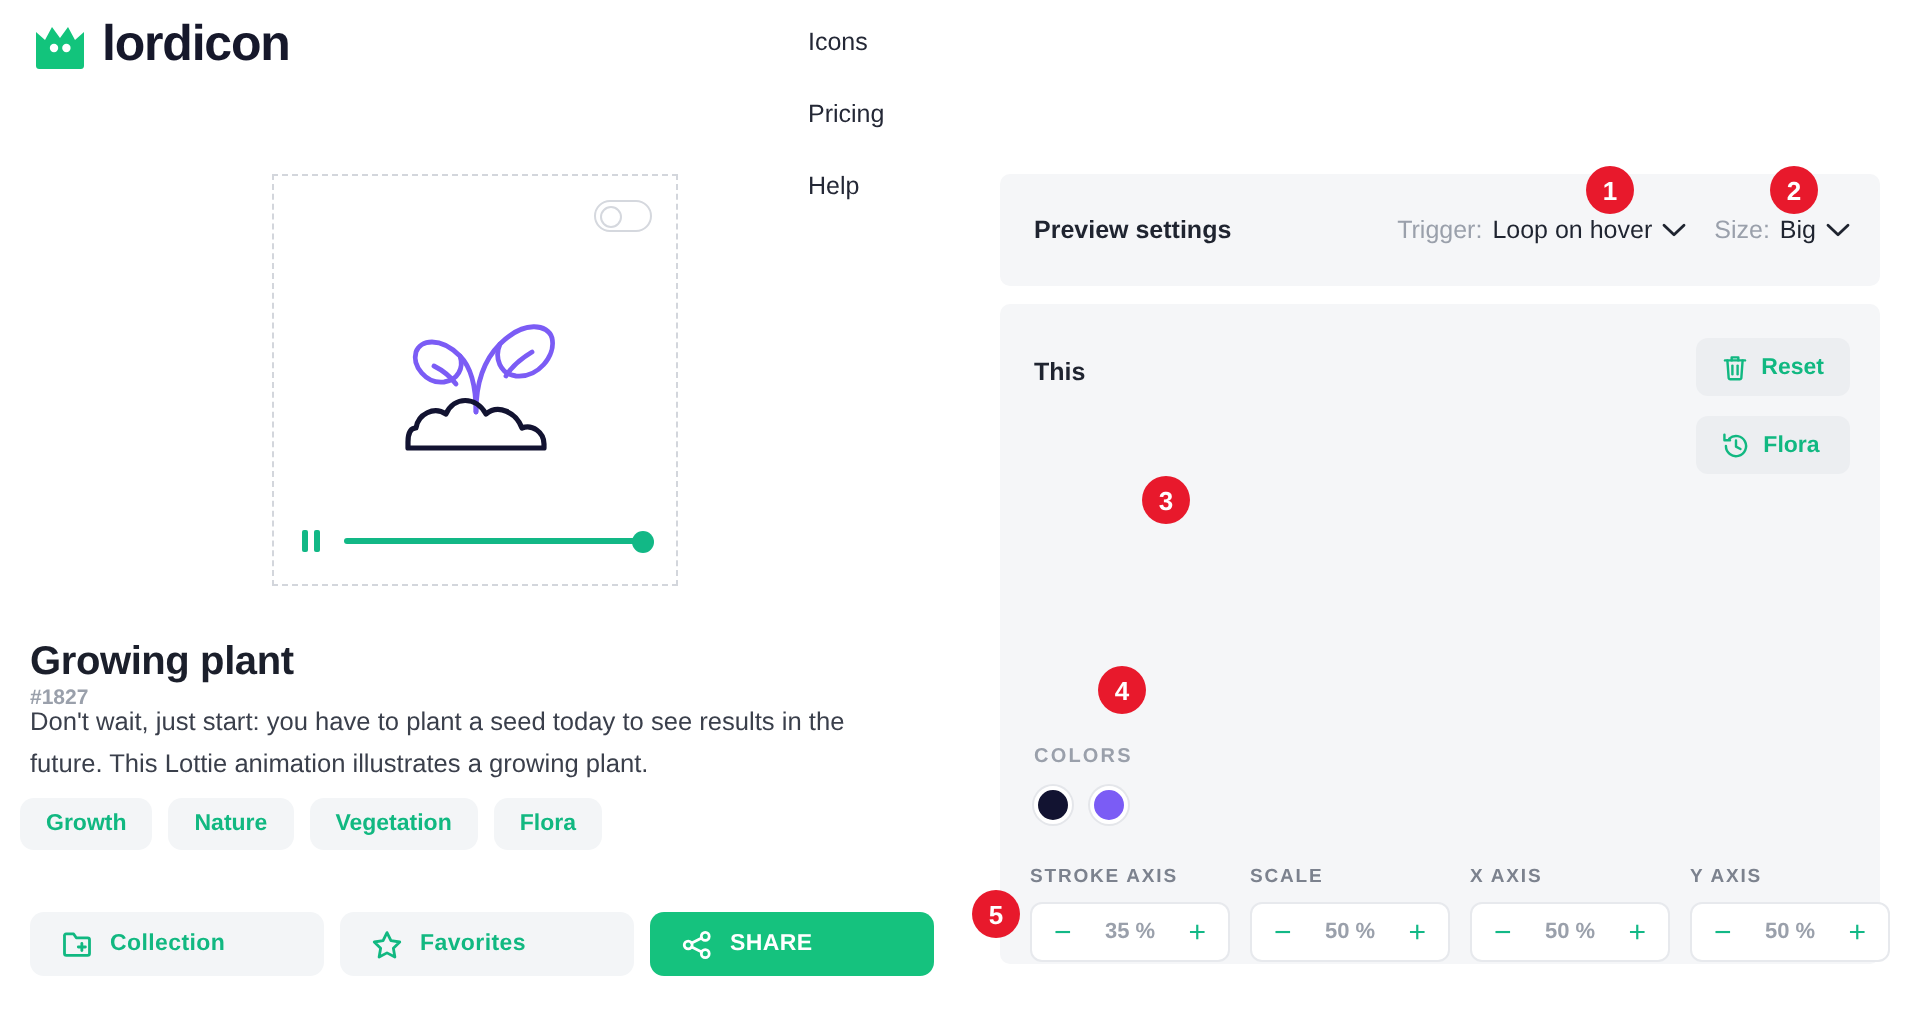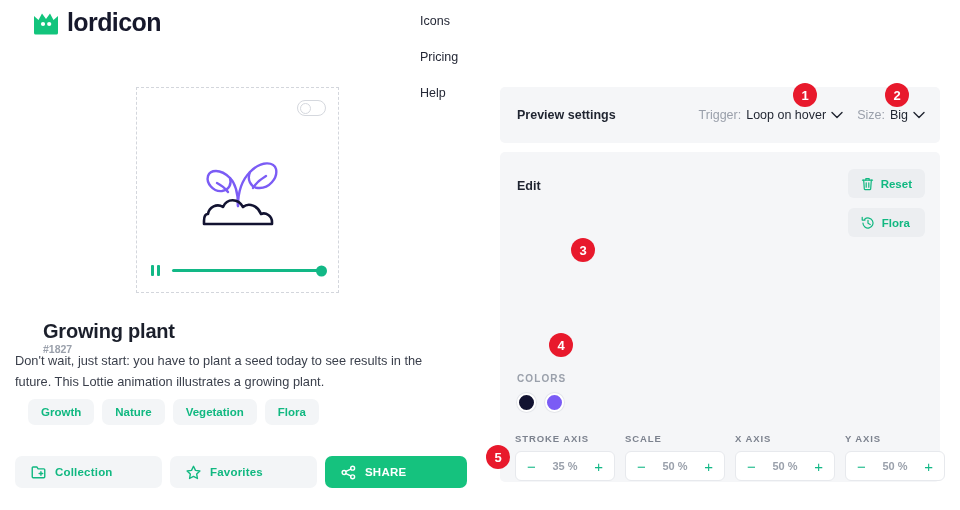--- a/index.html
+++ b/index.html
@@ -7,21 +7,21 @@
     width: 960px; height: 510px;
     background: #ffffff;
     font-family: "Liberation Sans", sans-serif;
     color: #1f2430;
     overflow: hidden;
   }
   .page { position: relative; width: 960px; height: 510px; }
 
   
   .header {
-    position: absolute; left: 16px; top: 0; width: 852px; height: 46px;
+    position: absolute; left: 0; top: 0; width: 852px; height: 46px;
     display: flex; align-items: center; text-decoration: underline;
   }
   .logo-wrap { position: absolute; left: 17px; top: 8px; display: flex; align-items: center; gap: 8px; }
   .crown { width: 26px; height: 25px; display: block; }
   .logo-text { font-size: 25px; font-weight: 700; letter-spacing: -0.6px; color: #16182b; }
 
   .nav { position: absolute; left: 404px; top: 14px; display: flex; gap: 22px; flex-direction: column; }
   .nav a { font-size: 12.5px; color: #242836; text-decoration: none; font-weight: 500; }
 
   .account { position: absolute; right: 18px; top: 10px; display: flex; align-items: center; gap: 10px; }
@@ -44,25 +44,25 @@
   .plant { position: absolute; left: 50%; top: 96px; transform: translate(-50%,-50%); }
 
   .player { position: absolute; left: 14px; right: 12px; bottom: 16px; display: flex; align-items: center; gap: 12px; }
   .pause-btn { display: flex; gap: 3px; cursor: pointer; }
   .pause-btn i { display: block; width: 3px; height: 11px; background: #12b886; border-radius: 1px; }
   .track { position: relative; flex: 1; height: 3px; background: #12b886; border-radius: 2px; }
   .thumb { position: absolute; right: -1px; top: 50%; transform: translateY(-50%); width: 11px; height: 11px; border-radius: 50%; background: #12b886; }
 
   .title-row { position: absolute; left: 15px; top: 320px; width: 445px; display: flex; align-items: baseline; justify-content: space-between; flex-direction: column; }
   .icon-title { font-size: 20px; font-weight: 700; color: #1b1f2b; letter-spacing: -0.2px; }
-  .icon-id { font-size: 10.5px; color: #9aa0ab; font-weight: 600; margin-left: 28px; }
+  .icon-id { font-size: 10.5px; color: #9aa0ab; font-weight: 600; }
 
   .desc { position: absolute; left: 15px; top: 350px; width: 432px; font-size: 12.8px; line-height: 21px; color: #3a3f4b; }
 
-  .tags { position: absolute; left: 28px; top: 399px; display: flex; gap: 8px; }
+  .tags { position: absolute; left: 10px; top: 399px; display: flex; gap: 8px; }
   .tag { background: #f3f5f7; color: #11b881; font-size: 11.5px; font-weight: 700; padding: 7px 13px; border-radius: 7px; }
 
   .action-row { position: absolute; left: 15px; top: 456px; display: flex; gap: 8px; }
   .act-btn {
     height: 32px; min-width: 147px; background: #f3f5f7; border-radius: 7px;
     display: flex; align-items: center; gap: 9px; padding: 0 16px;
     font-size: 11.5px; font-weight: 700; color: #11b881; letter-spacing: .2px;
   }
   .act-btn.primary { background: #15c27e; color: #fff; min-width: 142px; justify-content: flex-start; }
 
@@ -231,21 +231,21 @@
         <span>
           <svg width="12" height="8" viewBox="0 0 12 8" fill="none" stroke="#1f2430" stroke-width="1.4" stroke-linecap="round" stroke-linejoin="round">
               <path d="M1 1.6 L6 6.4 L11 1.6"></path>
             </svg>
         </span>
       </span>
     </div>
   </div>
 
   <div class="panel panel-edit">
-    <span class="edit-head">Edit</span>
+    <span class="edit-head">This</span>
 
     <div class="edit-btns">
       <div class="mini-btn">
         <span>
           <svg width="13" height="14" viewBox="0 0 14 15" fill="none" stroke="#11b881" stroke-width="1.3" stroke-linecap="round" stroke-linejoin="round">
             <path d="M1.6 3.4 L12.4 3.4"></path>
               <path d="M5.2 3.4 L5.2 1.8 L8.8 1.8 L8.8 3.4"></path>
             <path d="M2.9 3.4 L3.6 13 A0.9 0.9 0 0 0 4.5 13.6 L9.5 13.6 A0.9 0.9 0 0 0 10.4 13 L11.1 3.4"></path>
             <path d="M5.6 6.2 L5.6 10.9"></path>
               <path d="M8.4 6.2 L8.4 10.9"></path>

